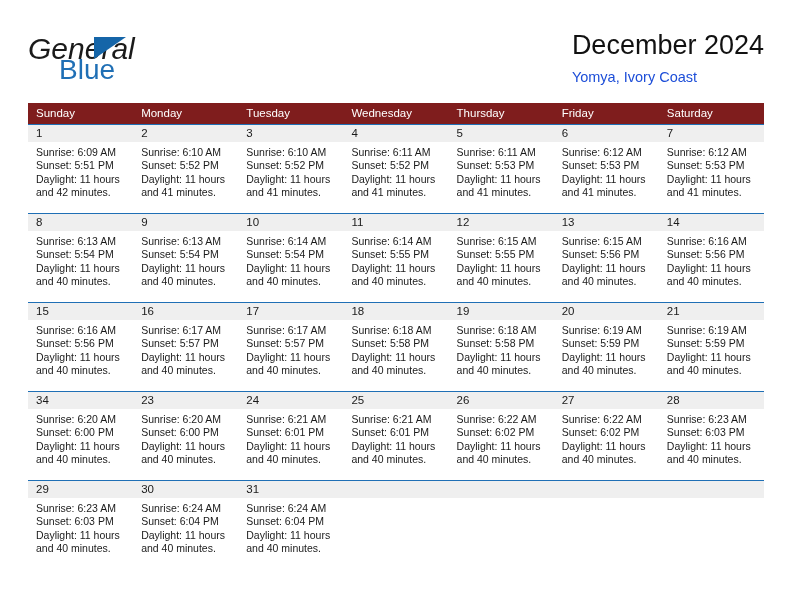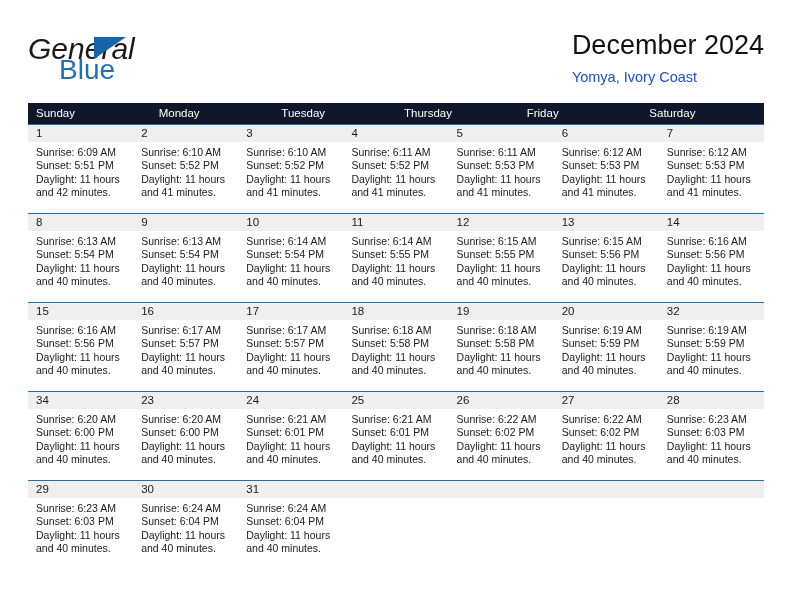--- a/index.html
+++ b/index.html
@@ -85,21 +85,21 @@
 
   
   .calendar {
     position: absolute;
     left: 28px;
     top: 103px;
     width: 736px;
   }
   .weekdays {
     display: flex;
-    background: #0f172a;
+    background: #7f1d1d;
     height: 21px;
   }
   .weekday {
     flex: 1 1 0;
     color: #ffffff;
     font-size: 11.5px;
     line-height: 21px;
     padding-left: 8px;
     box-sizing: border-box;
     white-space: nowrap;
@@ -165,20 +165,21 @@
       <div class="cal-subtitle">Yomya, Ivory Coast</div>
     </div>
 
   </div>
 
   <div class="calendar">
     <div class="weekdays">
       <div class="weekday">Sunday</div>
       <div class="weekday">Monday</div>
       <div class="weekday">Tuesday</div>
+      <div class="weekday">Wednesday</div>
       <div class="weekday">Thursday</div>
       <div class="weekday">Friday</div>
       <div class="weekday">Saturday</div>
     </div>
 
     <div class="week">
       <div class="daynum-band">
         <div class="daynum">1</div>
         <div class="daynum">2</div>
         <div class="daynum">3</div>
@@ -290,21 +291,21 @@
     </div>
 
     <div class="week">
       <div class="daynum-band">
         <div class="daynum">15</div>
         <div class="daynum">16</div>
         <div class="daynum">17</div>
         <div class="daynum">18</div>
         <div class="daynum">19</div>
         <div class="daynum">20</div>
-        <div class="daynum">32</div>
+        <div class="daynum">21</div>
       </div>
       <div class="detail-band">
         <div class="detail">
           <p>Sunrise: 6:16 AM</p>
           <p>Sunset: 5:56 PM</p>
           <p>Daylight: 11 hours</p>
           <p>and 40 minutes.</p>
         </div>
         <div class="detail">
           <p>Sunrise: 6:17 AM</p>

